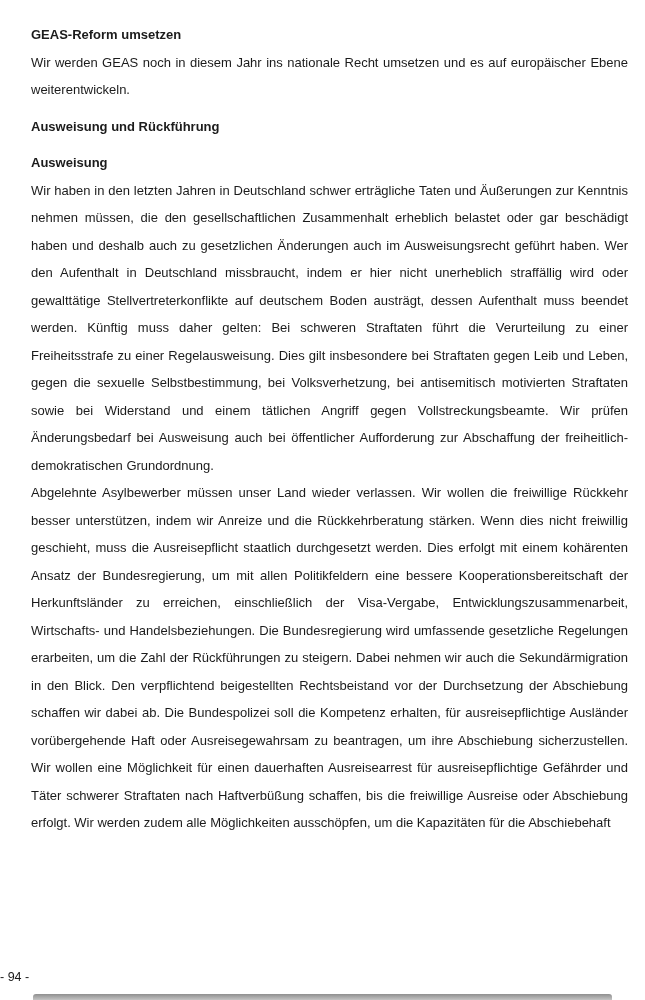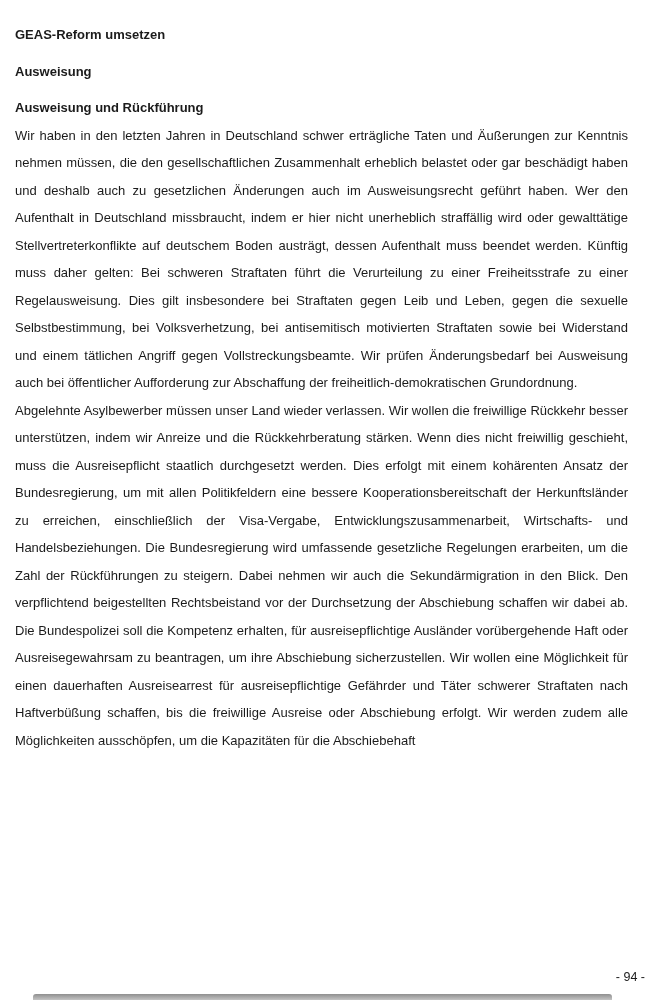--- a/index.html
+++ b/index.html
@@ -10,20 +10,21 @@
     width: 645px;
     height: 1000px;
     background: #ffffff;
     font-family: "Liberation Sans", sans-serif;
     color: #1b1b1b;
     position: relative;
     overflow: hidden;
   }
   .page {
     padding: 12px 17px 0 15px;
+    margin-left: 16px;
   }
   .doc-heading {
     font-size: 13px;
     font-weight: 700;
     line-height: 27.5px;
     margin: 9px 0 0 0;
     text-align: left;
   }
   .doc-paragraph {
     font-size: 13px;
@@ -31,47 +32,48 @@
     line-height: 27.5px;
     margin: 0;
     text-align: justify;
     text-justify: inter-word;
   }
   .page-number {
     position: absolute;
     bottom: 16px;
     left: 0;
     right: 0;
-    text-align: right;
+    text-align: left;
     font-size: 12.5px;
     color: #1b1b1b;
   }
   .next-page-edge {
     position: absolute;
     bottom: 0;
     left: 33px;
     right: 33px;
     height: 6px;
     background: linear-gradient(to bottom, #8f8f8f, #c4c4c4);
     border-radius: 3px 3px 0 0;
   }
 </style>
 </head>
 <body>
 
 <div class="page">
 
   <h2 class="doc-heading">GEAS-Reform umsetzen</h2>
 
+  <p class="doc-paragraph">Wir werden GEAS noch in diesem Jahr ins nationale Recht umsetzen und es auf europäischer Ebene weiterentwickeln.</p>
 
 
 
+  <h2 class="doc-heading">Ausweisung und Rückführung</h2>
+
   <h2 class="doc-heading">Ausweisung</h2>
-
-  <h2 class="doc-heading">Ausweisung und Rückführung</h2>
 
   <p class="doc-paragraph">Wir haben in den letzten Jahren in Deutschland schwer erträgliche Taten und Äußerungen zur Kenntnis nehmen müssen, die den gesellschaftlichen Zusammenhalt erheblich belastet oder gar beschädigt haben und deshalb auch zu gesetzlichen Änderungen auch im Ausweisungsrecht geführt haben. Wer den Aufenthalt in Deutschland missbraucht, indem er hier nicht unerheblich straffällig wird oder gewalttätige Stellvertreterkonflikte auf deutschem Boden austrägt, dessen Aufenthalt muss beendet werden. Künftig muss daher gelten: Bei schweren Straftaten führt die Verurteilung zu einer Freiheitsstrafe zu einer Regelausweisung. Dies gilt insbesondere bei Straftaten gegen Leib und Leben, gegen die sexuelle Selbstbestimmung, bei Volksverhetzung, bei antisemitisch motivierten Straftaten sowie bei Widerstand und einem tätlichen Angriff gegen Vollstreckungsbeamte. Wir prüfen Änderungsbedarf bei Ausweisung auch bei öffentlicher Aufforderung zur Abschaffung der freiheitlich-demokratischen Grundordnung.</p>
 
 
   <p class="doc-paragraph">Abgelehnte Asylbewerber müssen unser Land wieder verlassen. Wir wollen die freiwillige Rückkehr besser unterstützen, indem wir Anreize und die Rückkehrberatung stärken. Wenn dies nicht freiwillig geschieht, muss die Ausreisepflicht staatlich durchgesetzt werden. Dies erfolgt mit einem kohärenten Ansatz der Bundesregierung, um mit allen Politikfeldern eine bessere Kooperationsbereitschaft der Herkunftsländer zu erreichen, einschließlich der Visa-Vergabe, Entwicklungszusammenarbeit, Wirtschafts- und Handelsbeziehungen. Die Bundesregierung wird umfassende gesetzliche Regelungen erarbeiten, um die Zahl der Rückführungen zu steigern. Dabei nehmen wir auch die Sekundärmigration in den Blick. Den verpflichtend beigestellten Rechtsbeistand vor der Durchsetzung der Abschiebung schaffen wir dabei ab. Die Bundespolizei soll die Kompetenz erhalten, für ausreisepflichtige Ausländer vorübergehende Haft oder Ausreisegewahrsam zu beantragen, um ihre Abschiebung sicherzustellen. Wir wollen eine Möglichkeit für einen dauerhaften Ausreisearrest für ausreisepflichtige Gefährder und Täter schwerer Straftaten nach Haftverbüßung schaffen, bis die freiwillige Ausreise oder Abschiebung erfolgt. Wir werden zudem alle Möglichkeiten ausschöpfen, um die Kapazitäten für die Abschiebehaft</p>
 
 </div>
 
 <div class="page-number">- 94 -</div>
 

